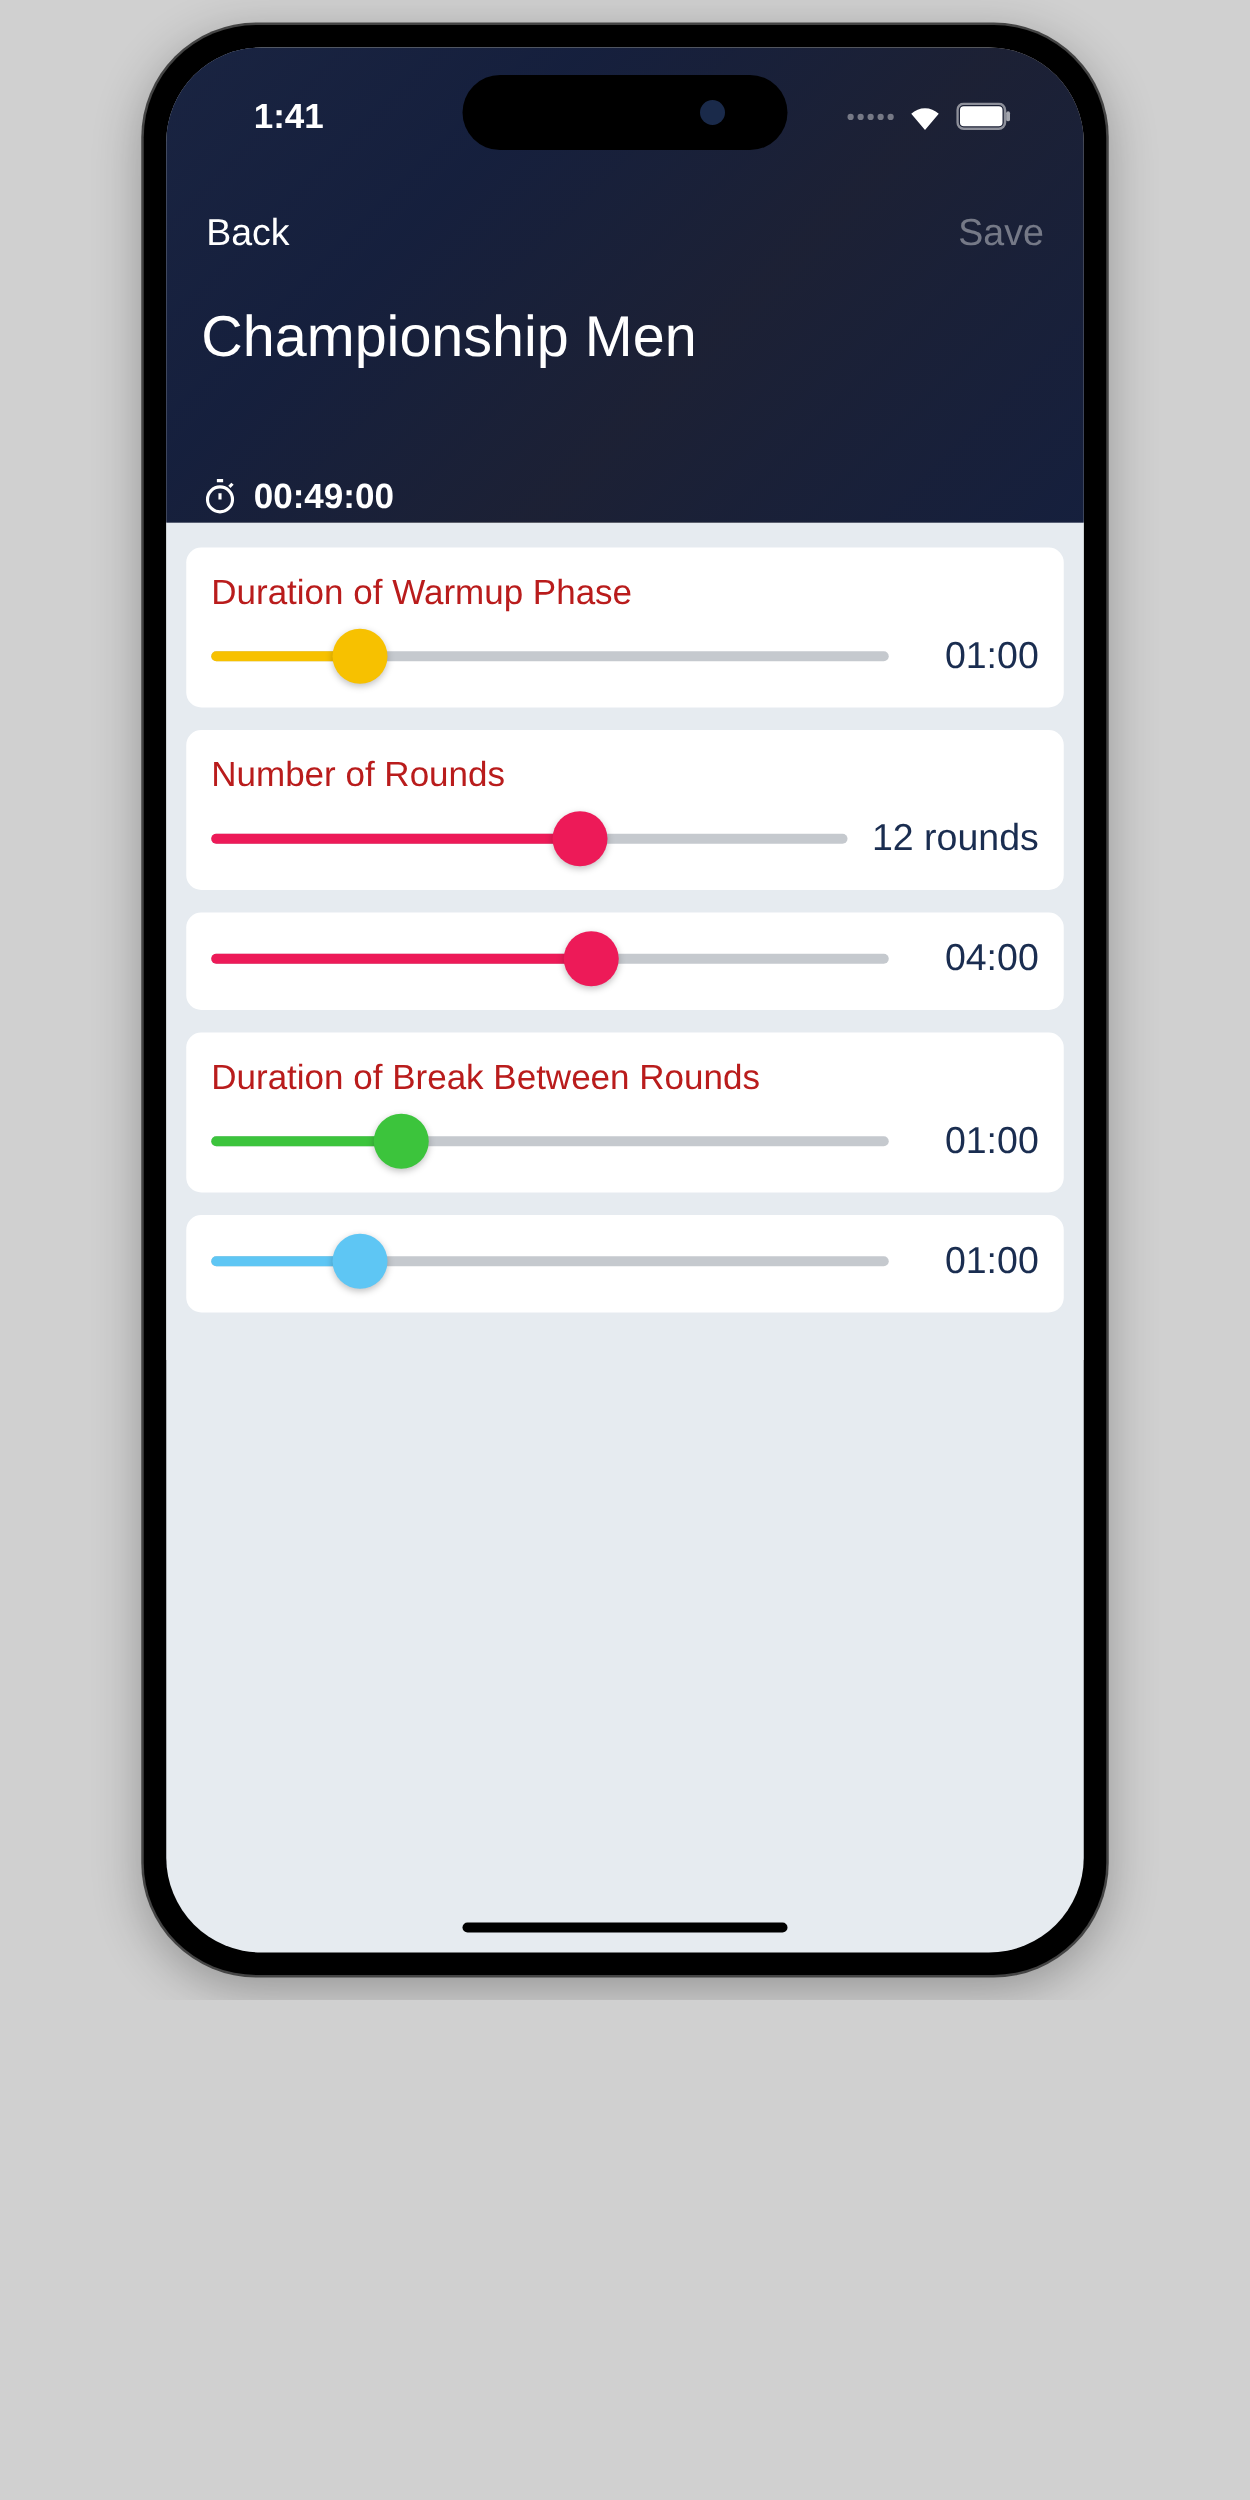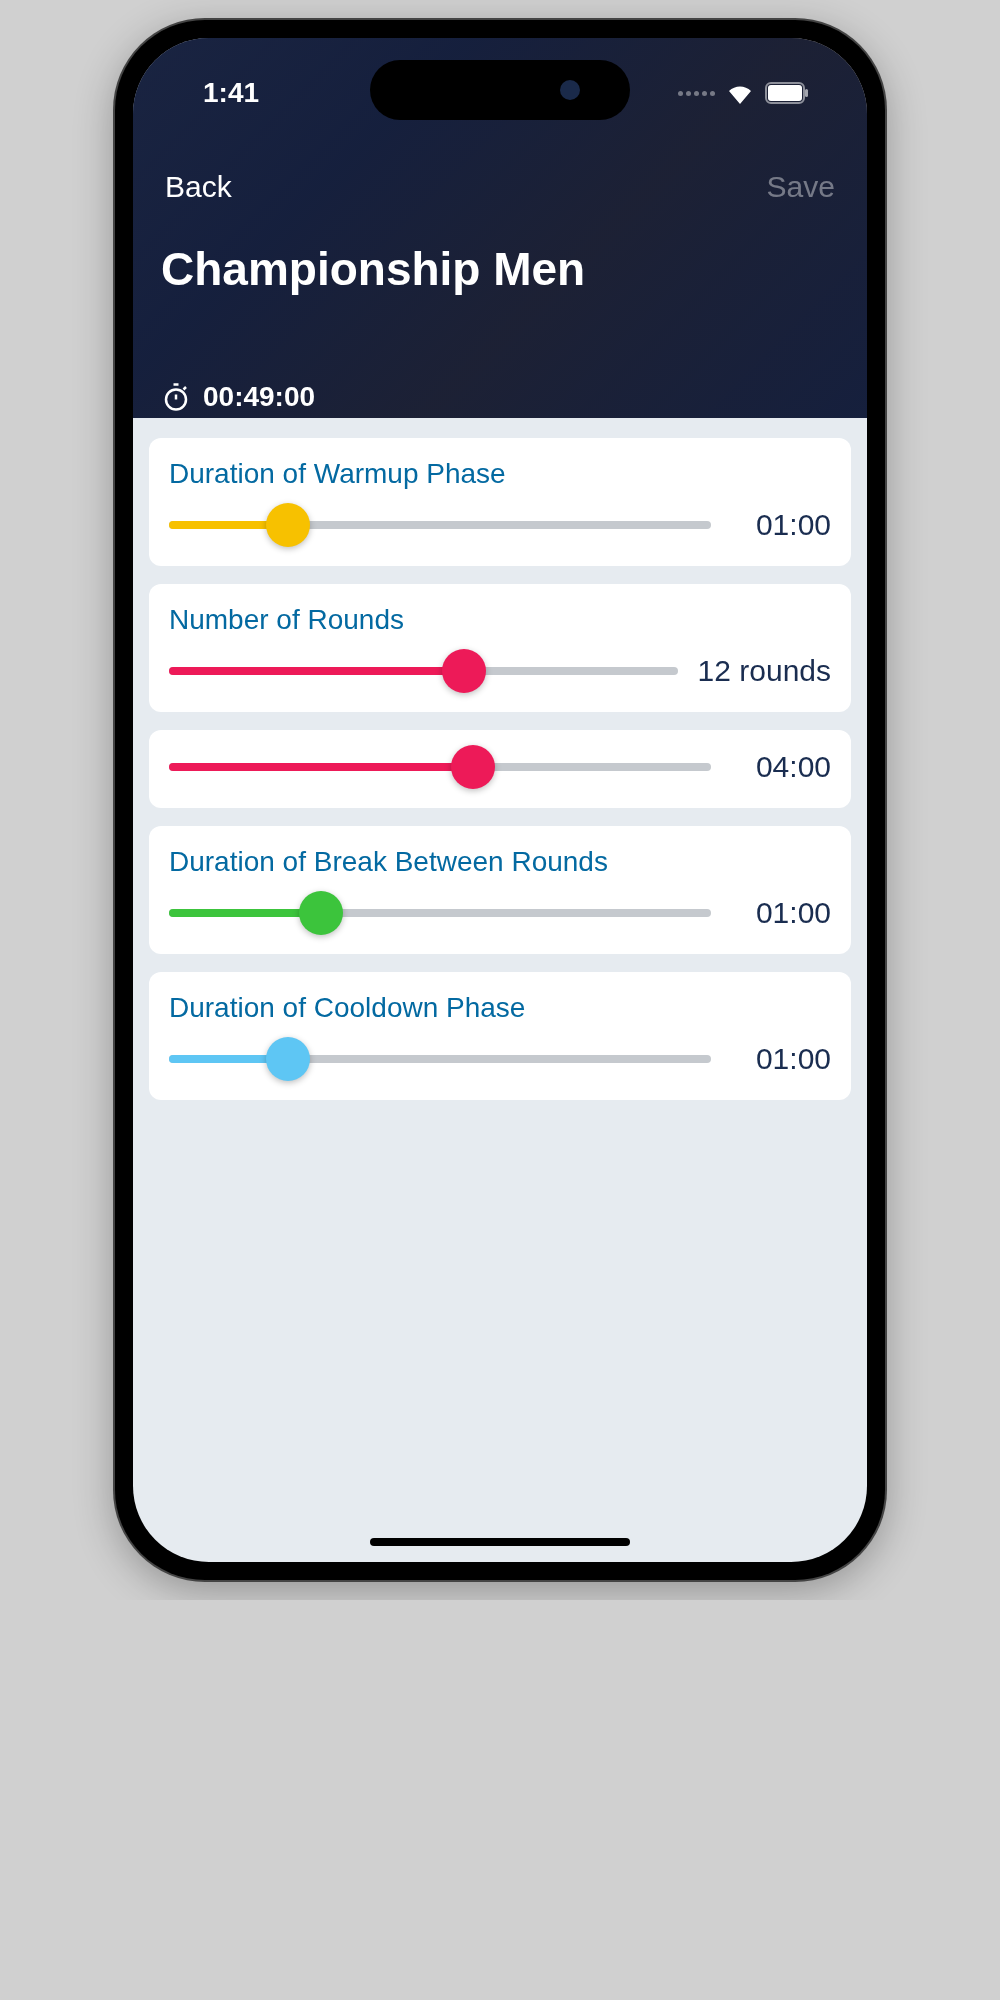--- a/index.html
+++ b/index.html
@@ -99,21 +99,21 @@
       font-size: 30px;
       font-weight: 400;
       color: #fff;
       background: none;
       border: none;
       cursor: pointer;
     }
     .save-link { color: rgba(255,255,255,0.4); text-align: right; }
     .page-title {
       font-size: 46px;
-      font-weight: 700;
+      font-weight: 400;
       margin-top: 38px;
       color: #fff;
     }
     .total-time-row {
       display: flex;
       align-items: center;
       gap: 12px;
       margin-top: 85px;
     }
     .stopwatch-icon { width: 30px; height: 30px; }
@@ -129,21 +129,21 @@
     }
     .setting-card {
       background: #fff;
       border-radius: 12px;
       padding: 20px 20px 24px 20px;
       margin-bottom: 18px;
     }
     .setting-label {
       font-size: 28px;
       font-weight: 400;
-      color: #0369a1;
+      color: #b91c1c;
       margin-bottom: 18px;
     }
     .slider-row {
       display: flex;
       align-items: center;
       gap: 20px;
     }
     .slider-track {
       flex: 1;
       height: 8px;
@@ -270,21 +270,20 @@
     <div class="setting-label">Duration of Break Between Rounds</div>
     <div class="slider-row">
       <div class="slider-track">
         <div class="slider-fill" style="width:28%;background:#3cc43c"></div>
         <div class="slider-thumb" style="left:28%;background:#3cc43c"></div>
       </div>
       <span class="slider-value">01:00</span>
     </div>
   </div>
           <div class="setting-card">
-    <div class="setting-label">Duration of Cooldown Phase</div>
     <div class="slider-row">
       <div class="slider-track">
         <div class="slider-fill" style="width:22%;background:#5ec6f4"></div>
         <div class="slider-thumb" style="left:22%;background:#5ec6f4"></div>
       </div>
       <span class="slider-value">01:00</span>
     </div>
   </div>
         </div>
     </div>

